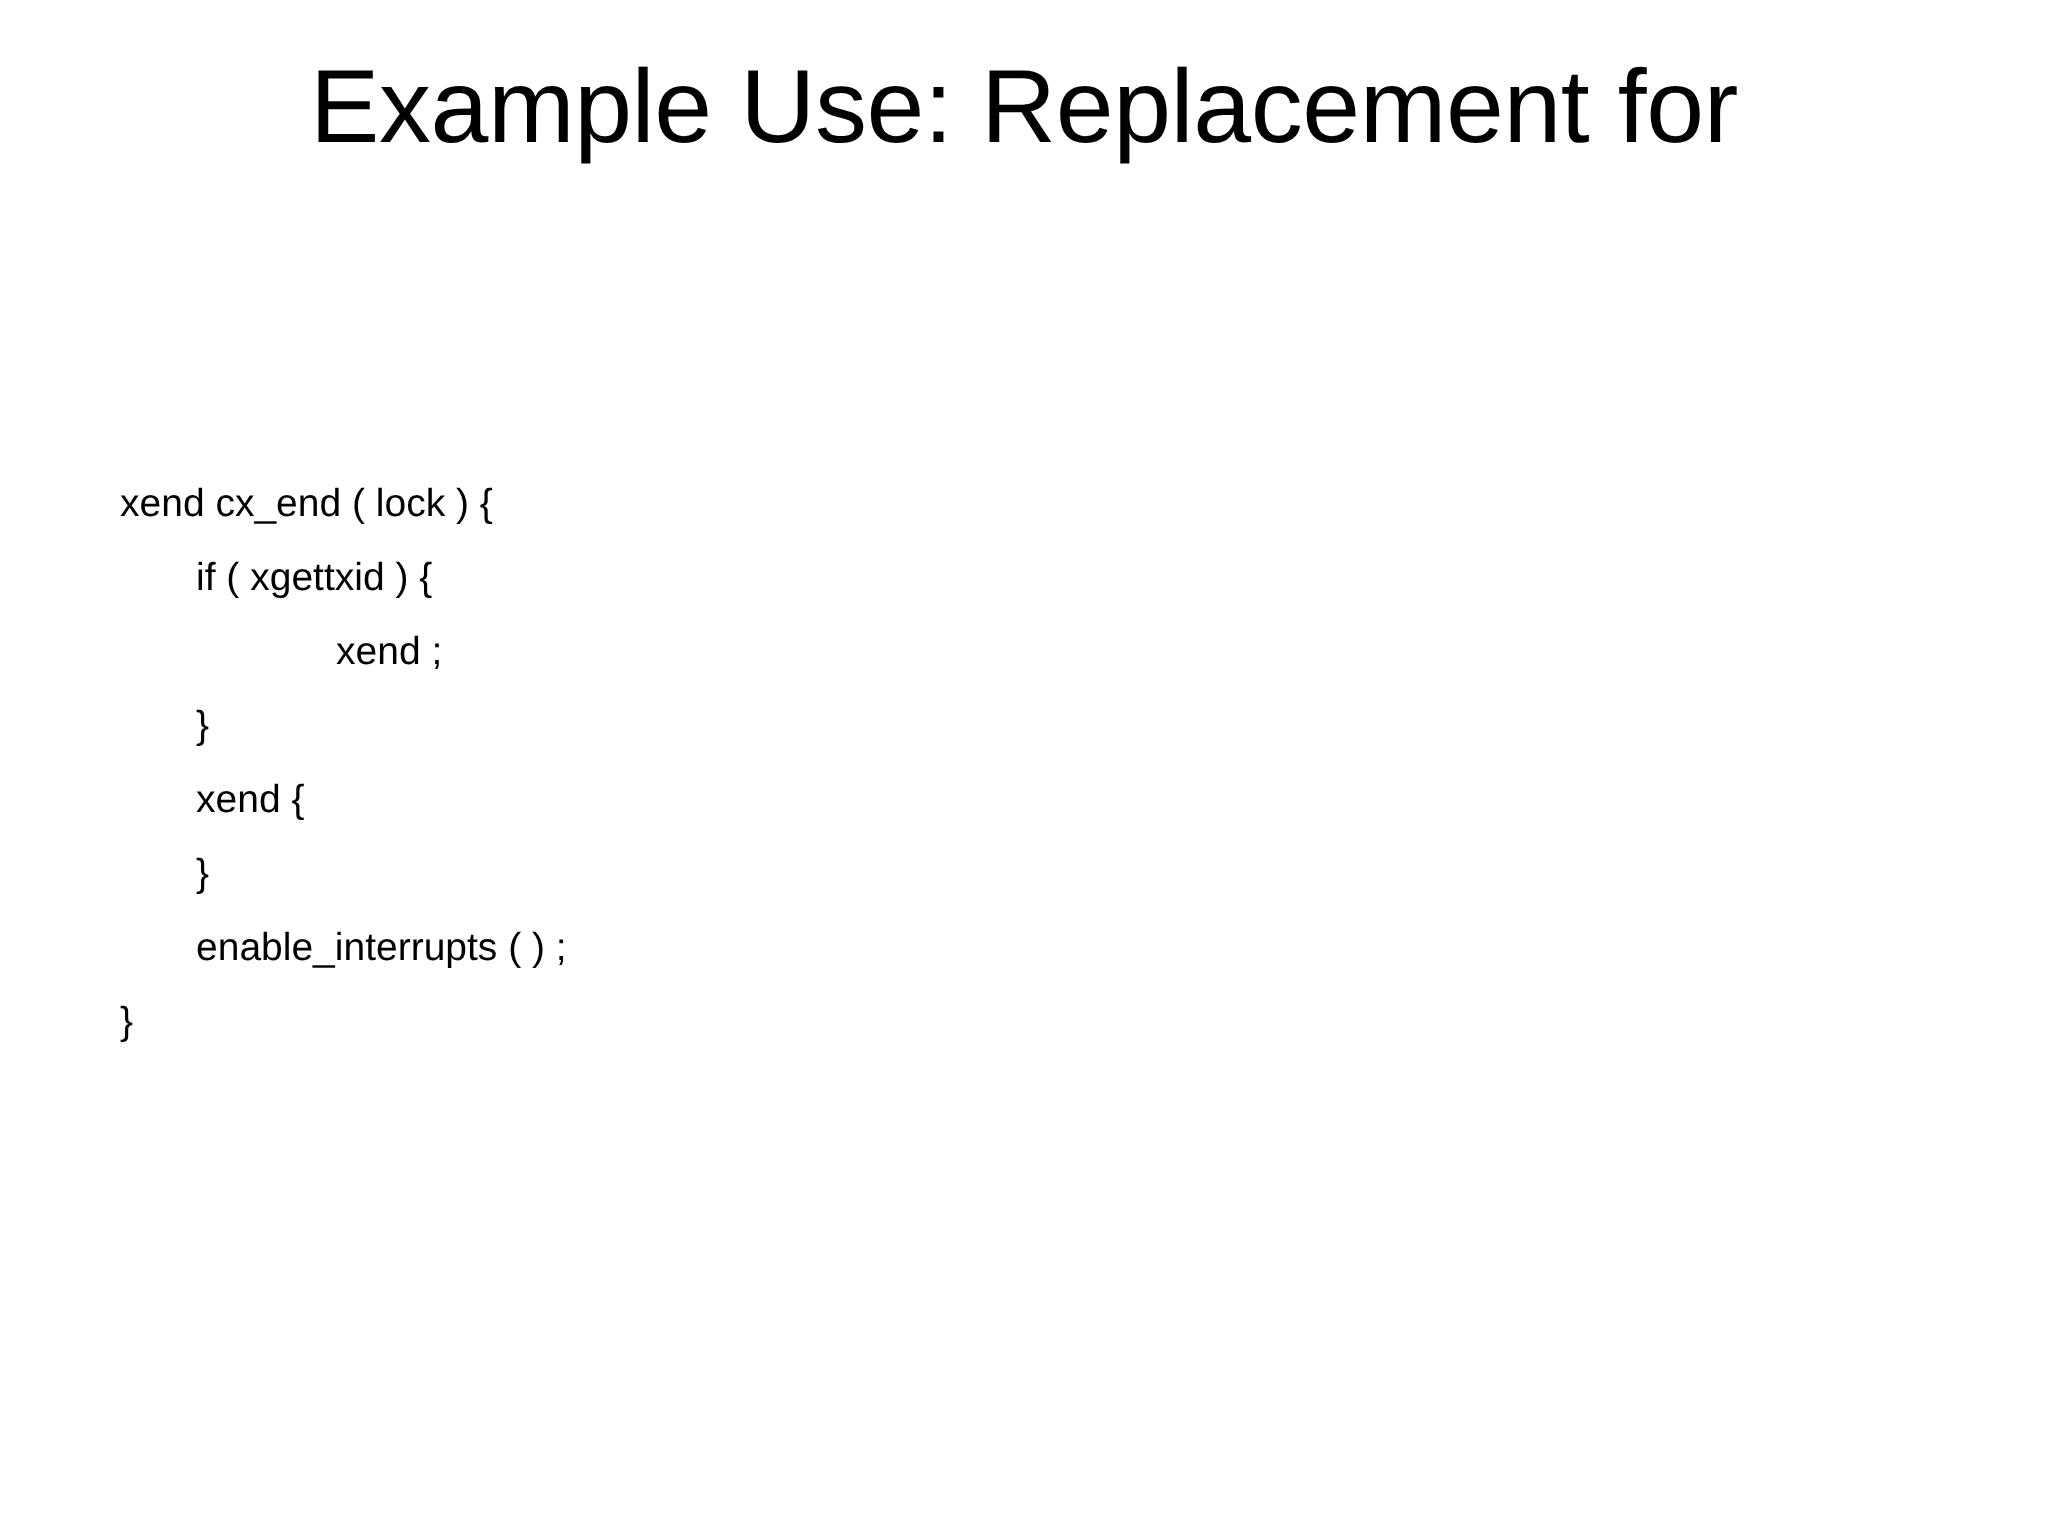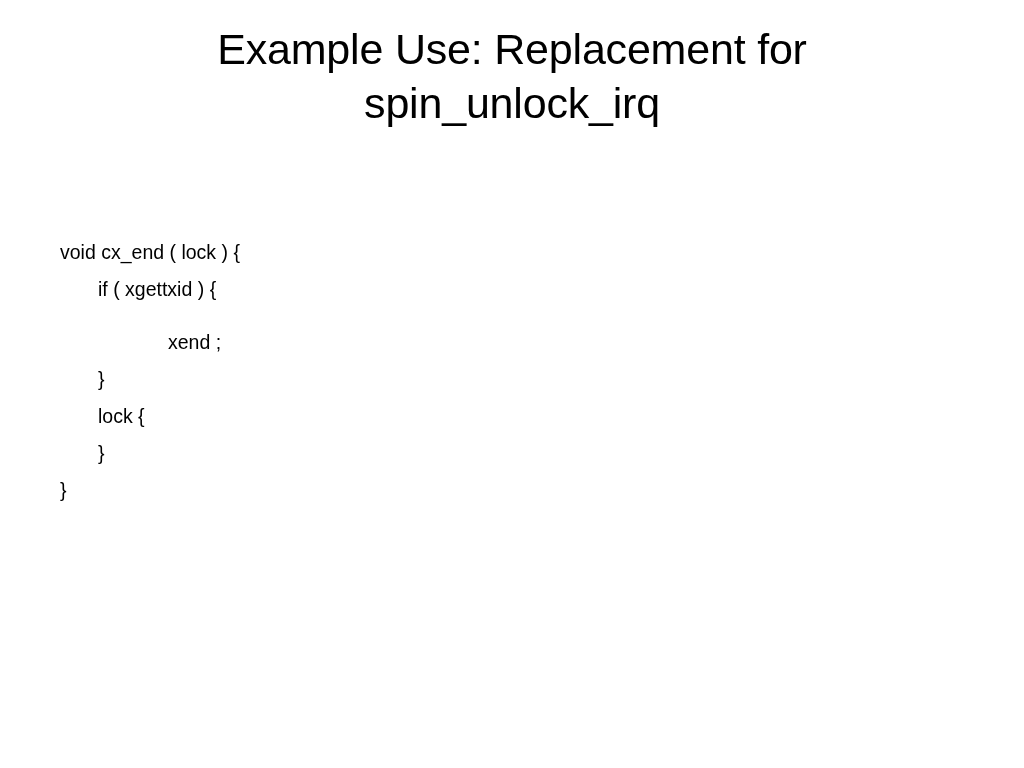--- a/index.html
+++ b/index.html
@@ -23,21 +23,21 @@
     background: #ffffff;
   }
 
   
   #title-block {
     position: absolute;
     left: 62px;
     top: 22px;
     width: 900px;
     text-align: center;
-    font-size: 43px;
+    font-size: 52px;
     line-height: 1.26;
     font-weight: 400;
     letter-spacing: -0.2px;
     color: #000000;
   }
   .title-line {
     display: block;
     white-space: pre;
   }
 
@@ -59,40 +59,40 @@
   }
   .code-line .seg {
     white-space: pre;
   }
   .code-line .seg.bold {
     font-weight: 400;
   }
   
   .ind-0 { padding-left: 0px;   }
   .ind-1 { padding-left: 38px;  }
-  .ind-2 { padding-left: 108px; margin-top: 16px; }
+  .ind-2 { padding-left: 108px; }
 
   .star {
     font-family: "DejaVu Sans", sans-serif;
     font-size: 18px;
   }
 </style>
 </head>
 <body>
 
 <div id="slide">
 
   <div id="title-block">
     <span class="title-line">Example Use: Replacement for</span>
-    <span class="title-line">spin_unlock_irq</span>
   </div>
 
   <div id="code-block">
-      <span class="code-line ind-0"><span class="seg">void cx_end ( lock ) {</span></span>
+      <span class="code-line ind-0"><span class="seg">xend cx_end ( lock ) {</span></span>
       <span class="code-line ind-1"><span class="seg">if ( </span><span class="seg bold">xgettxid</span><span class="seg"> ) {</span></span>
       <span class="code-line ind-2"><span class="seg bold">xend</span><span class="seg"> ;</span></span>
       <span class="code-line ind-1"><span class="seg">}</span></span>
-      <span class="code-line ind-1"><span class="seg">lock {</span></span>
+      <span class="code-line ind-1"><span class="seg">xend {</span></span>
       <span class="code-line ind-1"><span class="seg">}</span></span>
+      <span class="code-line ind-1"><span class="seg">enable_interrupts ( ) ;</span></span>
       <span class="code-line ind-0"><span class="seg">}</span></span>
     </div>
 
 </div>
 
 </body></html>

